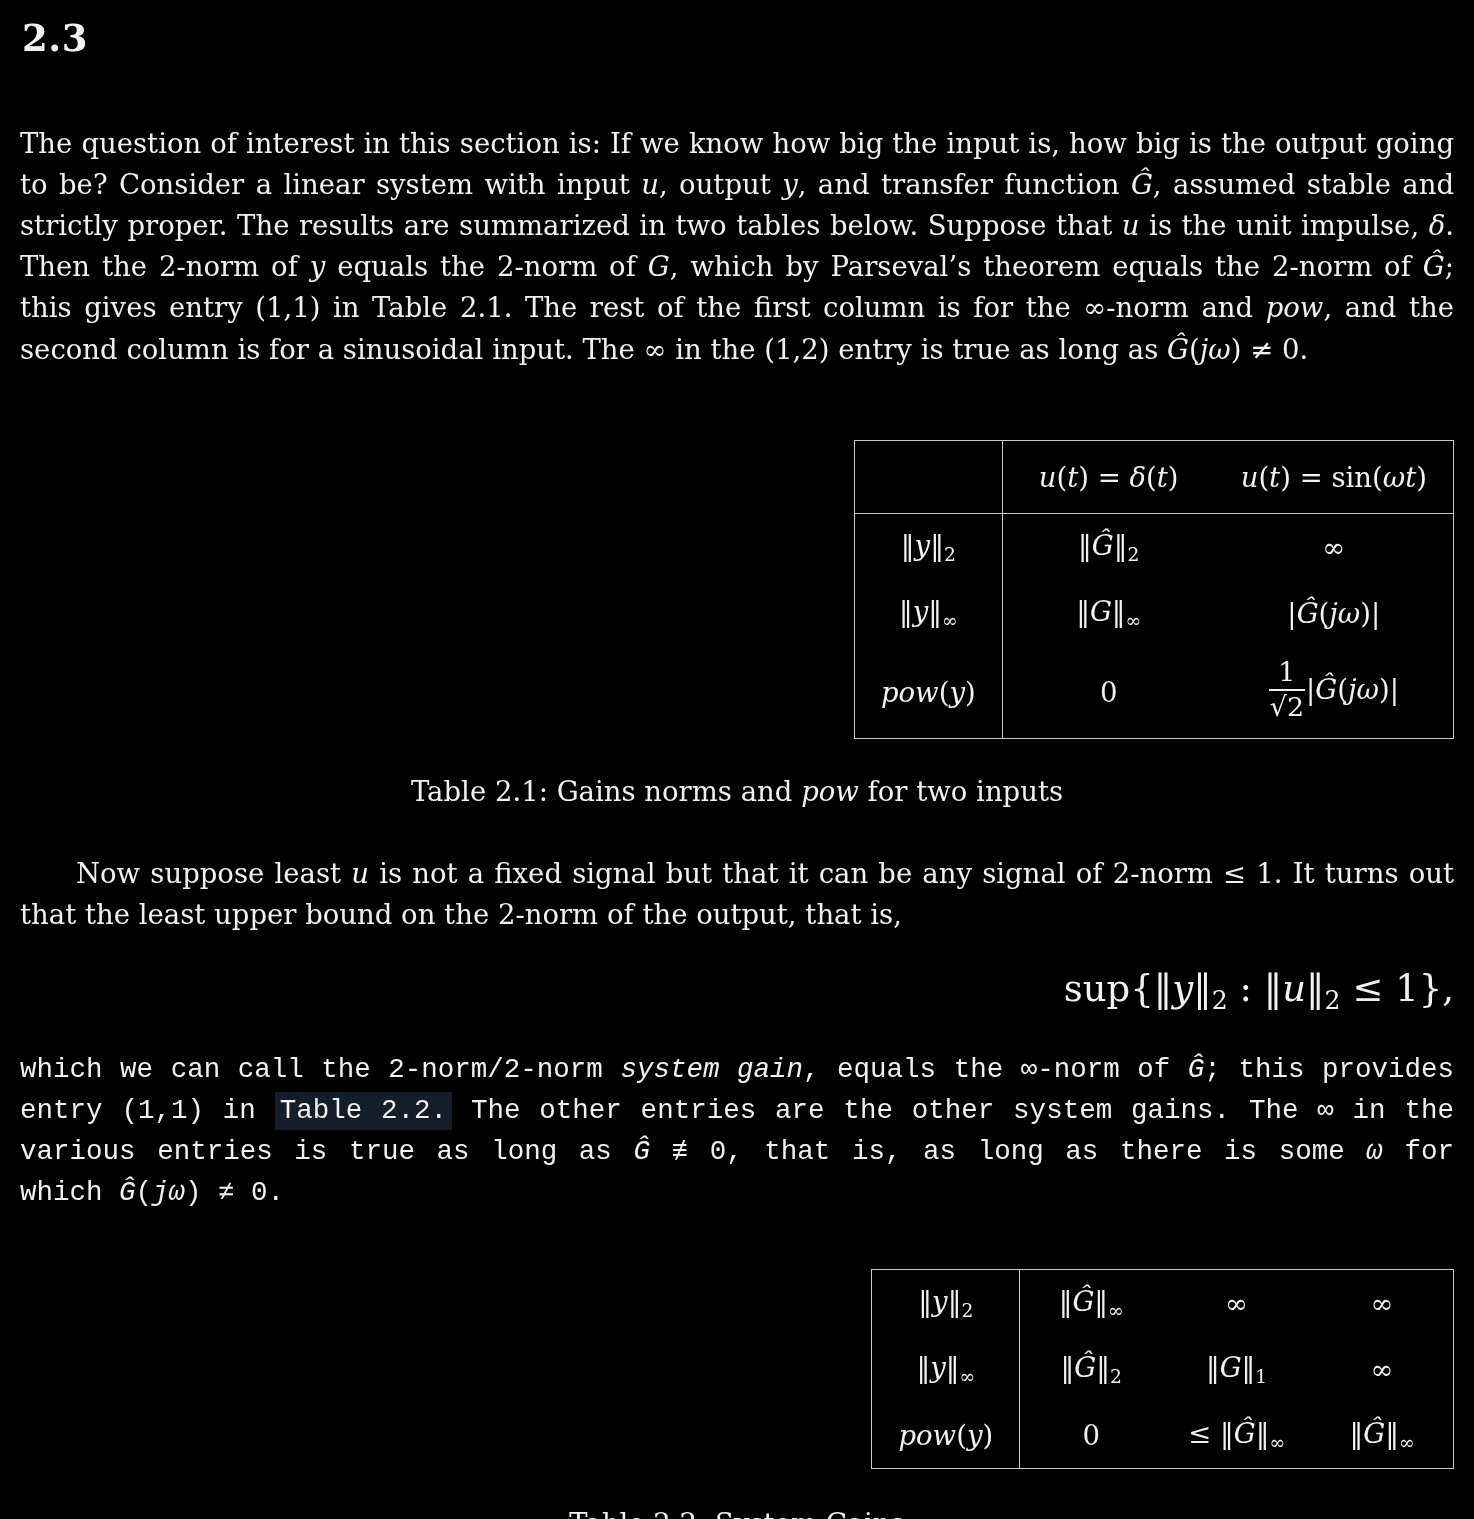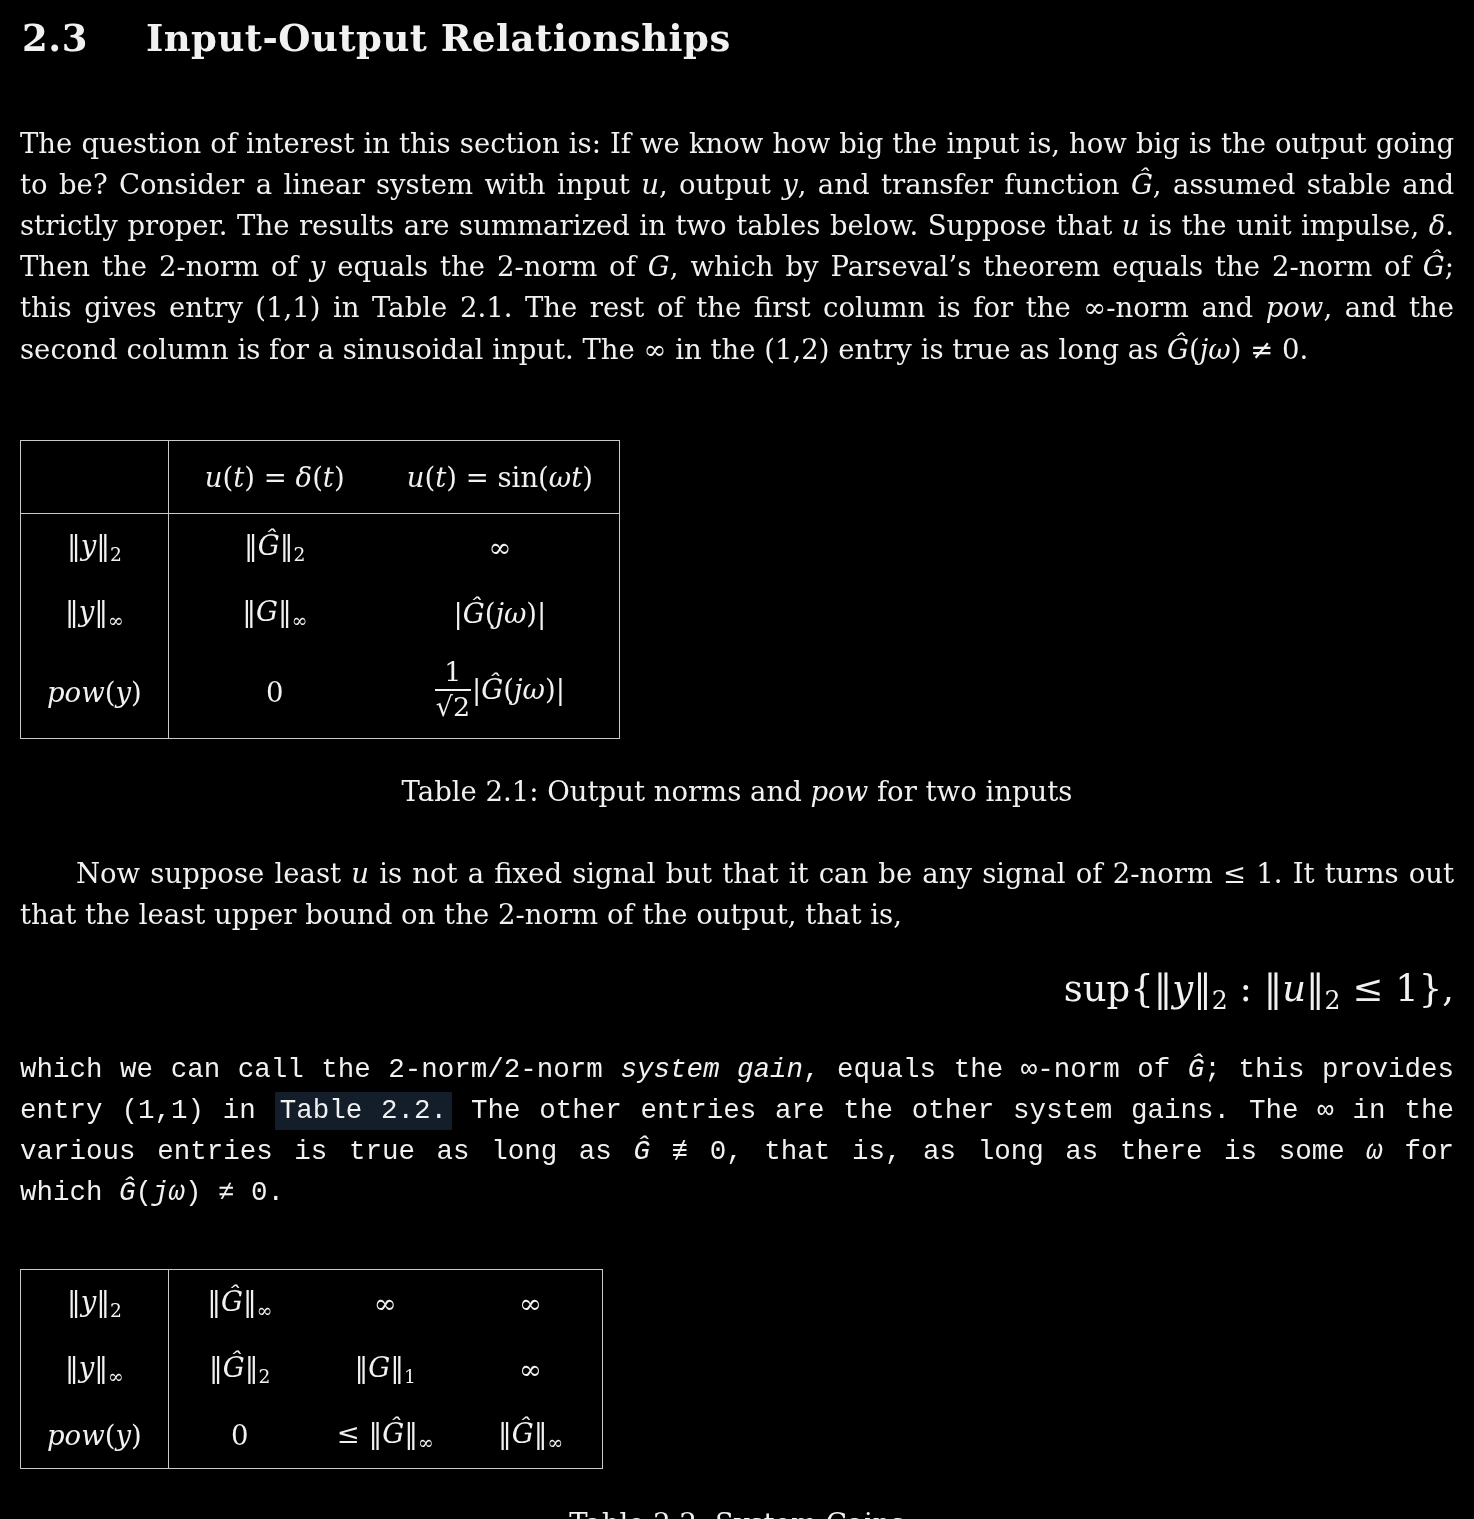--- a/index.html
+++ b/index.html
@@ -23,21 +23,21 @@
   .par2{margin-top:46px;}
   .par2 .first-indent{display:inline-block;width:56px;}
   .formula{
     font-size:37px;margin:32px 0 0 82px;text-align:right;
   }
   .par3{margin-top:34px;font-family:Liberation Mono, monospace;}
   .seg-i{font-style:italic;}
   .seg-sub{font-size:0.68em;vertical-align:-0.32em;letter-spacing:0;}
   .seg-hl{background:#131e2a;padding:3px 5px 4px 5px;border-radius:1px;}
   
-  .tbl-wrap{display:flex;justify-content:flex-start;}
+  .tbl-wrap{display:flex;justify-content:flex-end;}
   .tw1{margin-top:70px;}
   .tw2{margin-top:56px;}
   table.mtable{
     border-collapse:collapse;
     font-size:27.5px;color:#f1f1f1;
   }
   table.mtable th,table.mtable td{
     font-weight:normal;text-align:center;vertical-align:middle;
     padding:0 26px;
   }
@@ -66,21 +66,20 @@
   .frac .den{display:block;padding:0 1px;}
   .rad-body{border-top:2px solid #f1f1f1;padding-top:0px;}
 </style>
 </head>
 <body>
 
 <div class="page">
 
   <div class="sec-heading">
     <span>2.3</span>
-    <span>Input-Output Relationships</span>
   </div>
 
   <p class="body-par par1"><span>The question of interest in this section is: If we know how big the input is, how big is the output going to be? Consider a linear system with input </span><span class="seg-i">u</span><span>, output </span><span class="seg-i">y</span><span>, and transfer function </span><span class="seg-i">Ĝ</span><span>, assumed stable and strictly proper. The results are summarized in two tables below. Suppose that </span><span class="seg-i">u</span><span> is the unit impulse, </span><span class="seg-i">δ</span><span>. Then the 2-norm of </span><span class="seg-i">y</span><span> equals the 2-norm of </span><span class="seg-i">G</span><span>, which by Parseval’s theorem equals the 2-norm of </span><span class="seg-i">Ĝ</span><span>; this gives entry (1,1) in Table 2.1. The rest of the first column is for the ∞-norm and </span><span class="seg-i">pow</span><span>, and the second column is for a sinusoidal input. The ∞ in the (1,2) entry is true as long as </span><span class="seg-i">Ĝ</span><span>(</span><span class="seg-i">jω</span><span>) ≠ 0.</span></p>
 
   <div class="tbl-wrap tw1">
     <table class="mtable t1">
       <tbody>
           <tr class="head-row">
         <th class="corner"></th>
         <th><span class="seg-i">u</span><span>(</span><span class="seg-i">t</span><span>) = </span><span class="seg-i">δ</span><span>(</span><span class="seg-i">t</span><span>)</span></th>
@@ -102,21 +101,21 @@
         <td><span class="frac">
                 <span class="num">1</span>
                 <span class="bar"></span>
                 <span class="den">√<span class="rad-body">2</span></span>
               </span><span>|</span><span class="seg-i">Ĝ</span><span>(</span><span class="seg-i">jω</span><span>)|</span></td>
       </tr>
     </tbody>
       </table>
   </div>
 
-  <p class="caption cap1"><span>Table 2.1: Output norms and </span><span class="seg-i">pow</span><span> for two inputs</span></p>
+  <p class="caption cap1"><span>Table 2.1: Gains norms and </span><span class="seg-i">pow</span><span> for two inputs</span></p>
 
   <p class="body-par par2"><span class="first-indent"></span><span><span>Now suppose least </span><span class="seg-i">u</span><span> is not a fixed signal but that it can be any signal of 2-norm ≤ 1. It turns out that the least upper bound on the 2-norm of the output, that is,</span></span></p>
 
   <div class="formula"><span>sup{</span><span>‖</span><span class="seg-i">y</span><span>‖</span><span class="seg-sub">2</span><span> : </span><span>‖</span><span class="seg-i">u</span><span>‖</span><span class="seg-sub">2</span><span> ≤ 1},</span></div>
 
   <p class="body-par par3"><span>which we can call the 2-norm/2-norm </span><span class="seg-i">system gain</span><span>, equals the ∞-norm of </span><span class="seg-i">Ĝ</span><span>; this provides entry (1,1) in </span><span class="seg-hl">Table 2.2.</span><span> The other entries are the other system gains. The ∞ in the various entries is true as long as </span><span class="seg-i">Ĝ</span><span> ≢ 0, that is, as long as there is some </span><span class="seg-i">ω</span><span> for which </span><span class="seg-i">Ĝ</span><span>(</span><span class="seg-i">jω</span><span>) ≠ 0.</span></p>
 
   <div class="tbl-wrap tw2">
     <table class="mtable t2">
       <tbody>

